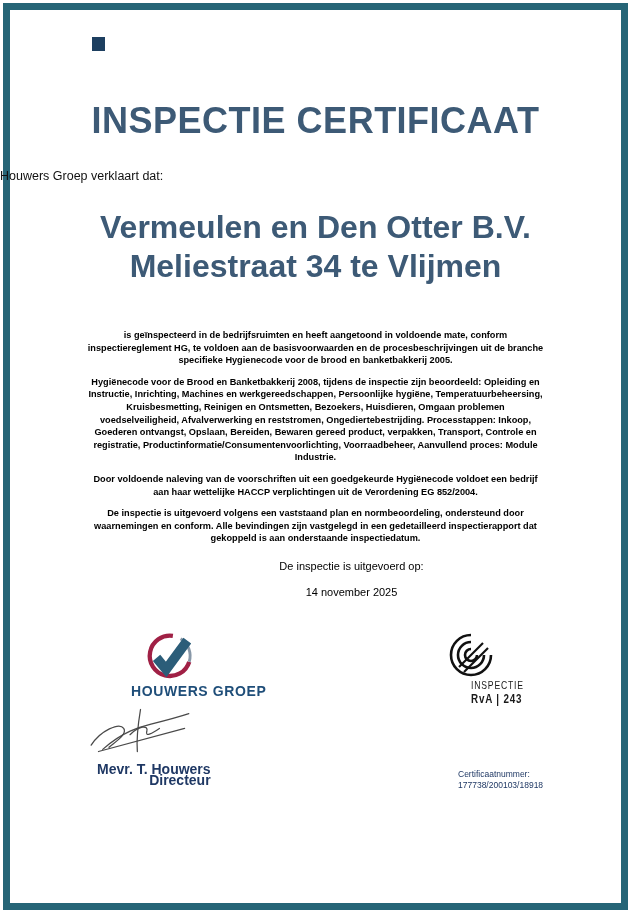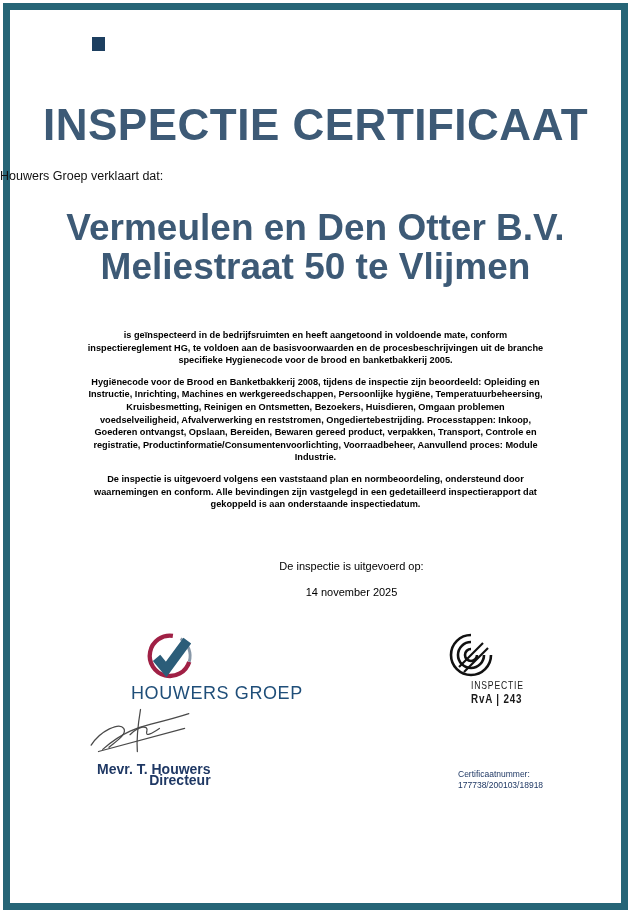--- a/index.html
+++ b/index.html
@@ -13,30 +13,30 @@
     position:absolute; left:3px; top:3px; width:625px; height:907px;
     box-sizing:border-box; border:7px solid #266577; pointer-events:none;
   }
   .corner-mark {
     position:absolute; left:92px; top:37px; width:13px; height:14px;
     background:#1d3f60;
   }
 
   .title {
     position:absolute; top:100px; left:0; width:100%;
-    text-align:center; font-size:44px; font-weight:bold; color:#3d5a76;
+    text-align:center; font-size:36px; font-weight:bold; color:#3d5a76;
     letter-spacing:0.5px;
   }
   .intro {
     position:absolute; top:169px; left:0; width:100%;
     font-size:12.5px; color:#111111;
   }
   .company {
     position:absolute; top:208px; left:0; width:100%;
-    text-align:center; font-size:37px; font-weight:bold; color:#3d5a76;
+    text-align:center; font-size:32px; font-weight:bold; color:#3d5a76;
     line-height:39px;
   }
 
   .paragraphs {
     position:absolute; top:329px; left:50%; transform:translateX(-50%);
     width:456px; text-align:center; color:#000000;
     font-size:9.2px; font-weight:bold; line-height:12.6px;
   }
   .paragraphs p { margin:0 0 9px 0; }
 
@@ -44,21 +44,21 @@
     position:absolute; top:559px; left:0; width:100%;
     text-align:center; font-size:11px; color:#000000; line-height:15px;margin-left:36px;
   }
   .dates .date-group { margin-bottom:11px; }
 
   .houwers-logo {
     position:absolute; left:100px; top:631px; width:140px; text-align:center;
   }
   .houwers-logo .logo-mark { display:block; margin:0 auto 2px auto; }
   .houwers-logo .logo-text {
-    font-size:18px; font-weight:normal; color:#1f4e79; letter-spacing:0.6px;
+    font-size:14px; font-weight:bold; color:#1f4e79; letter-spacing:0.6px;
     white-space:nowrap;
     margin-left:31px;
   }
 
   .rva-logo { position:absolute; left:448px; top:632px; width:110px; }
   .rva-logo .rva-mark { display:block; }
   .rva-logo .rva-text {
     margin-left:23px; margin-top:1px; color:#1a1a1a;
     transform:scaleX(0.82); transform-origin:left top;
   }
@@ -88,26 +88,27 @@
 
   <div class="border-frame"></div>
   <div class="corner-mark"></div>
 
   <div class="title">INSPECTIE CERTIFICAAT</div>
 
   <div class="intro">Houwers Groep verklaart dat:</div>
 
   <div class="company">
     <div>Vermeulen en Den Otter B.V.</div>
-    <div>Meliestraat 50 te Vlijmen</div>
+    <div>Meliestraat 34 te Vlijmen</div>
   </div>
 
   <div class="paragraphs">
     <p>is geïnspecteerd in de bedrijfsruimten en heeft aangetoond in voldoende mate, conform inspectiereglement HG, te voldoen aan de basisvoorwaarden en de procesbeschrijvingen uit de branche specifieke Hygienecode voor de brood en banketbakkerij 2005.</p>
     <p>Hygiënecode voor de Brood en Banketbakkerij 2008, tijdens de inspectie zijn beoordeeld:  Opleiding en Instructie, Inrichting, Machines en werkgereedschappen, Persoonlijke hygiëne, Temperatuurbeheersing, Kruisbesmetting, Reinigen en Ontsmetten, Bezoekers, Huisdieren, Omgaan problemen voedselveiligheid, Afvalverwerking en reststromen, Ongediertebestrijding. Processtappen: Inkoop, Goederen ontvangst, Opslaan, Bereiden, Bewaren gereed product, verpakken, Transport, Controle en registratie, Productinformatie/Consumentenvoorlichting, Voorraadbeheer, Aanvullend proces: Module Industrie.</p>
+    <p>Door voldoende naleving van de voorschriften uit een goedgekeurde Hygiënecode voldoet een bedrijf aan haar wettelijke HACCP verplichtingen uit de Verordening EG 852/2004.</p>
     <p>De inspectie is uitgevoerd volgens een vaststaand plan en normbeoordeling, ondersteund door waarnemingen en conform. Alle bevindingen zijn vastgelegd in een gedetailleerd inspectierapport dat gekoppeld is aan onderstaande inspectiedatum.</p>
   </div>
 
   <div class="dates">
     <div class="date-group">
       <div>De inspectie is uitgevoerd op:</div>
     </div>
     <div class="date-group">
       <div>14 november 2025</div>
     </div>

